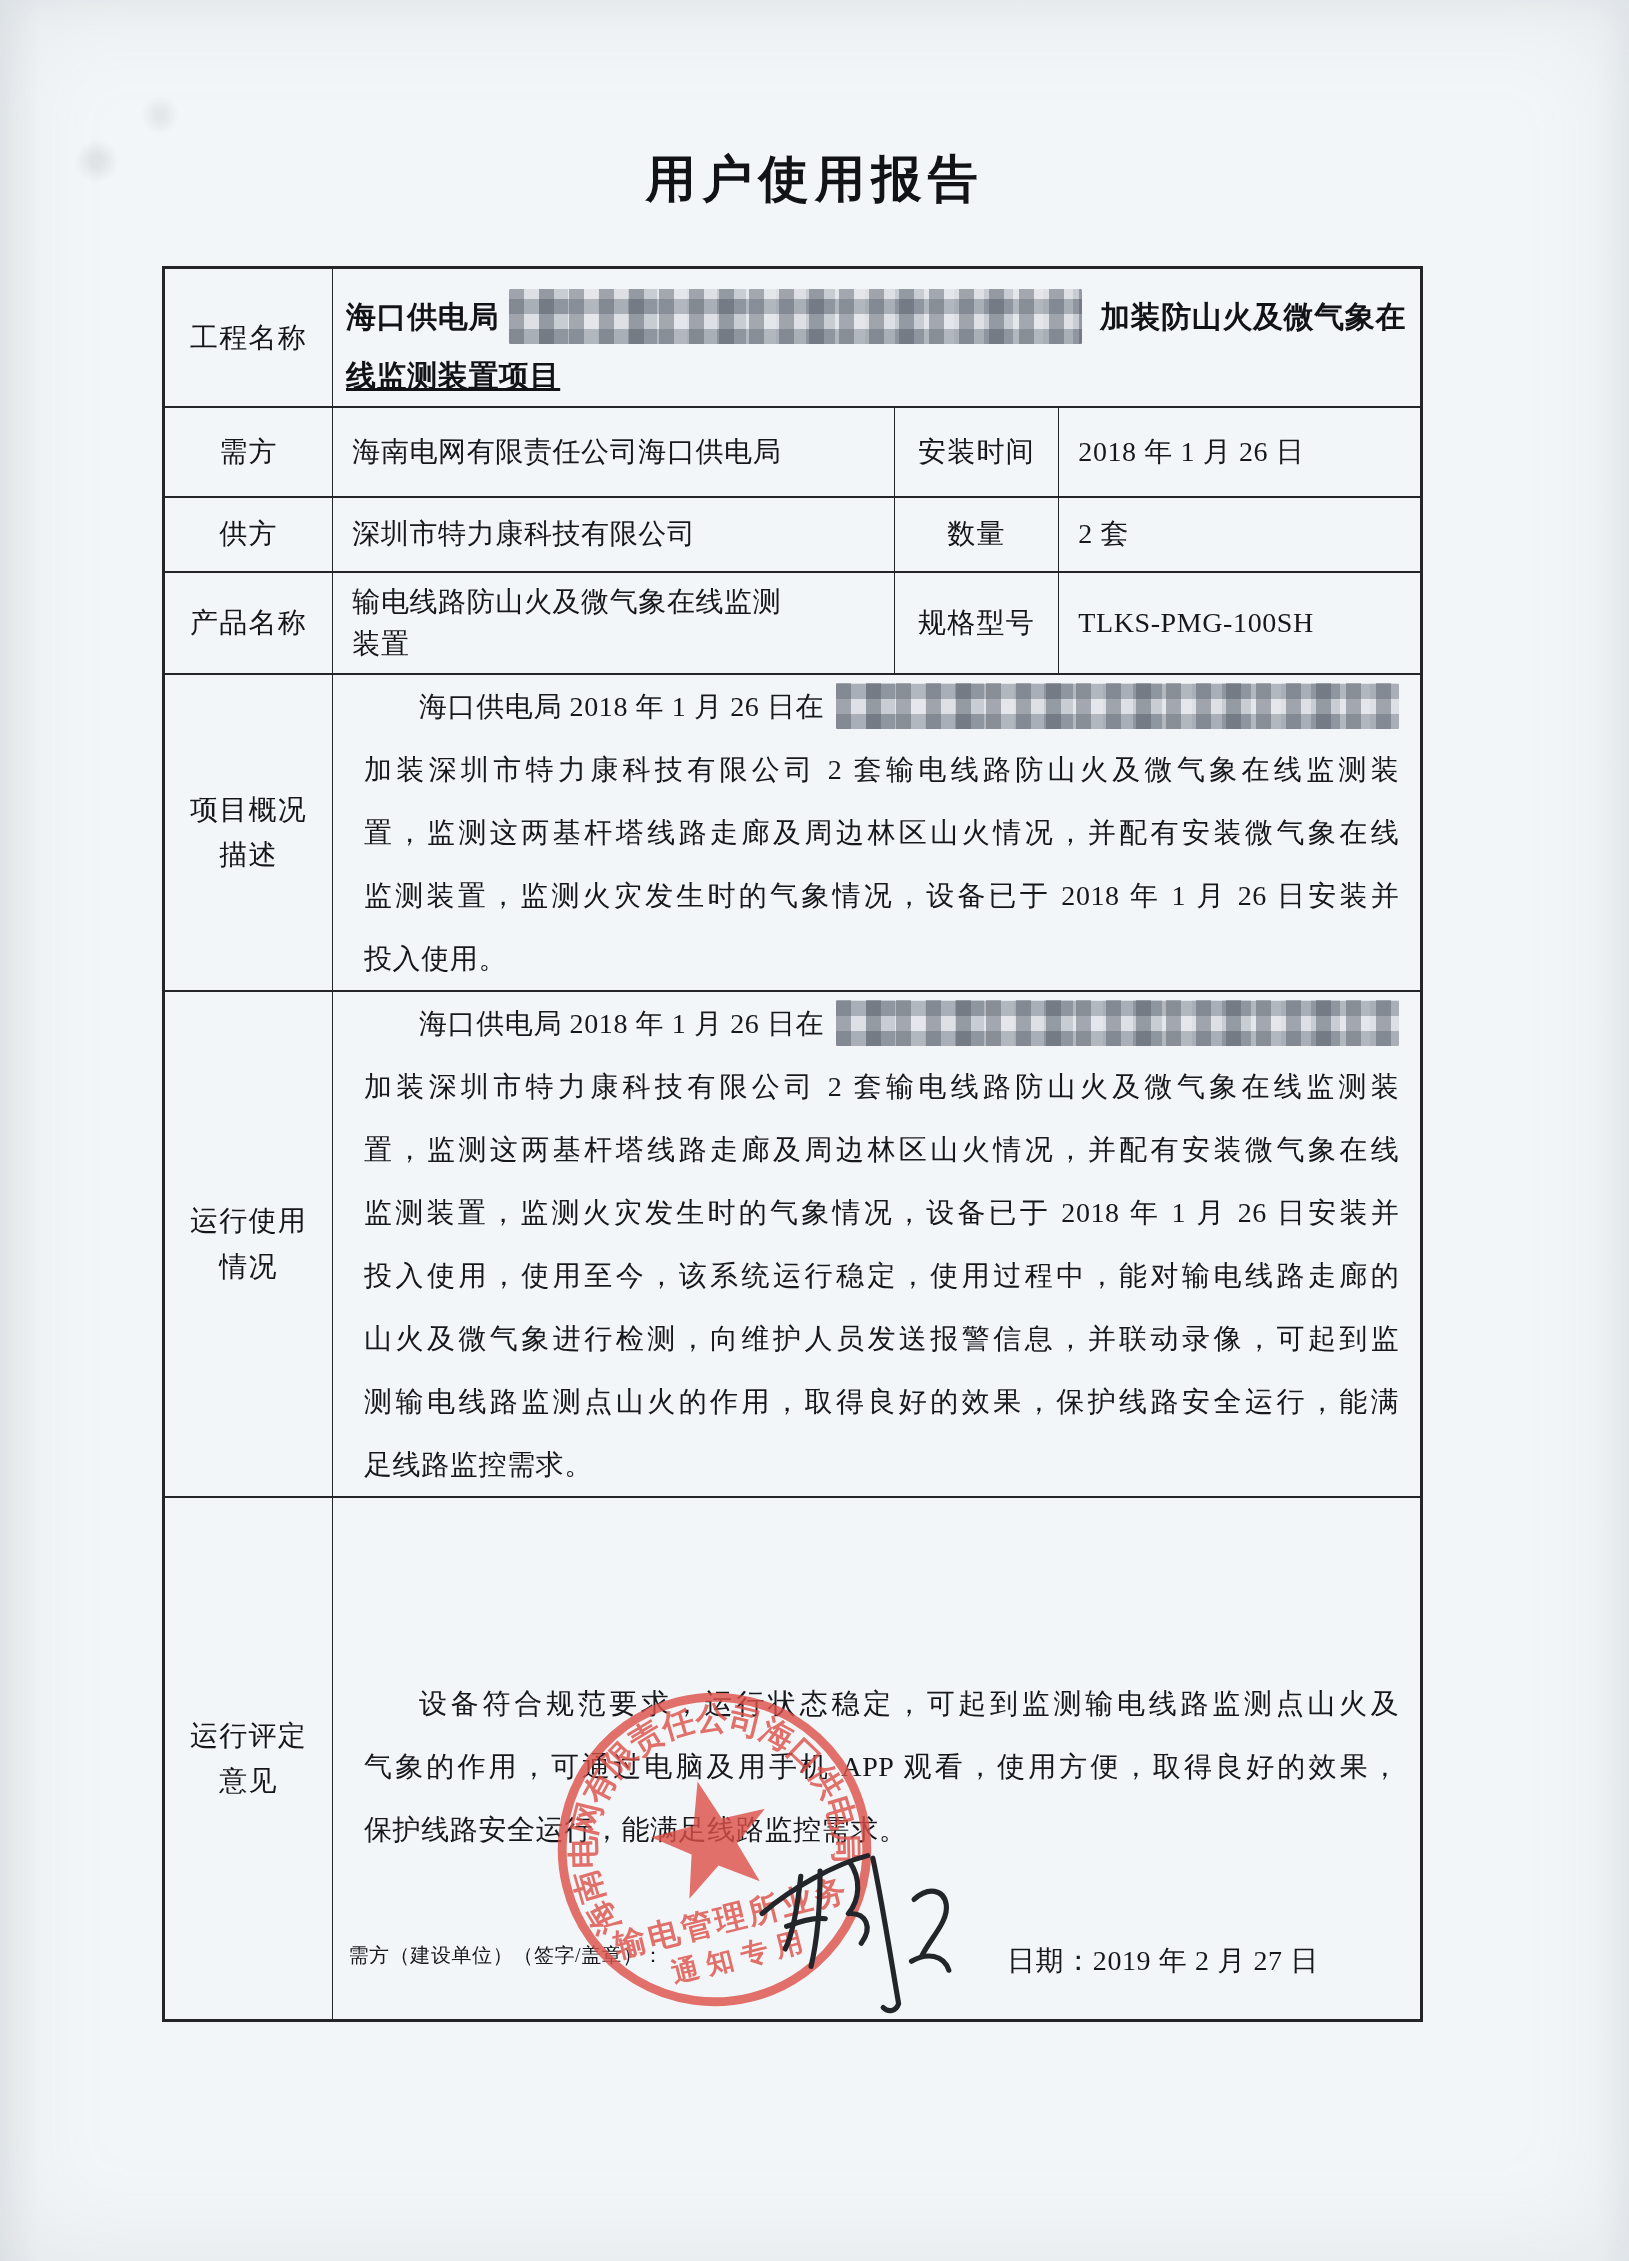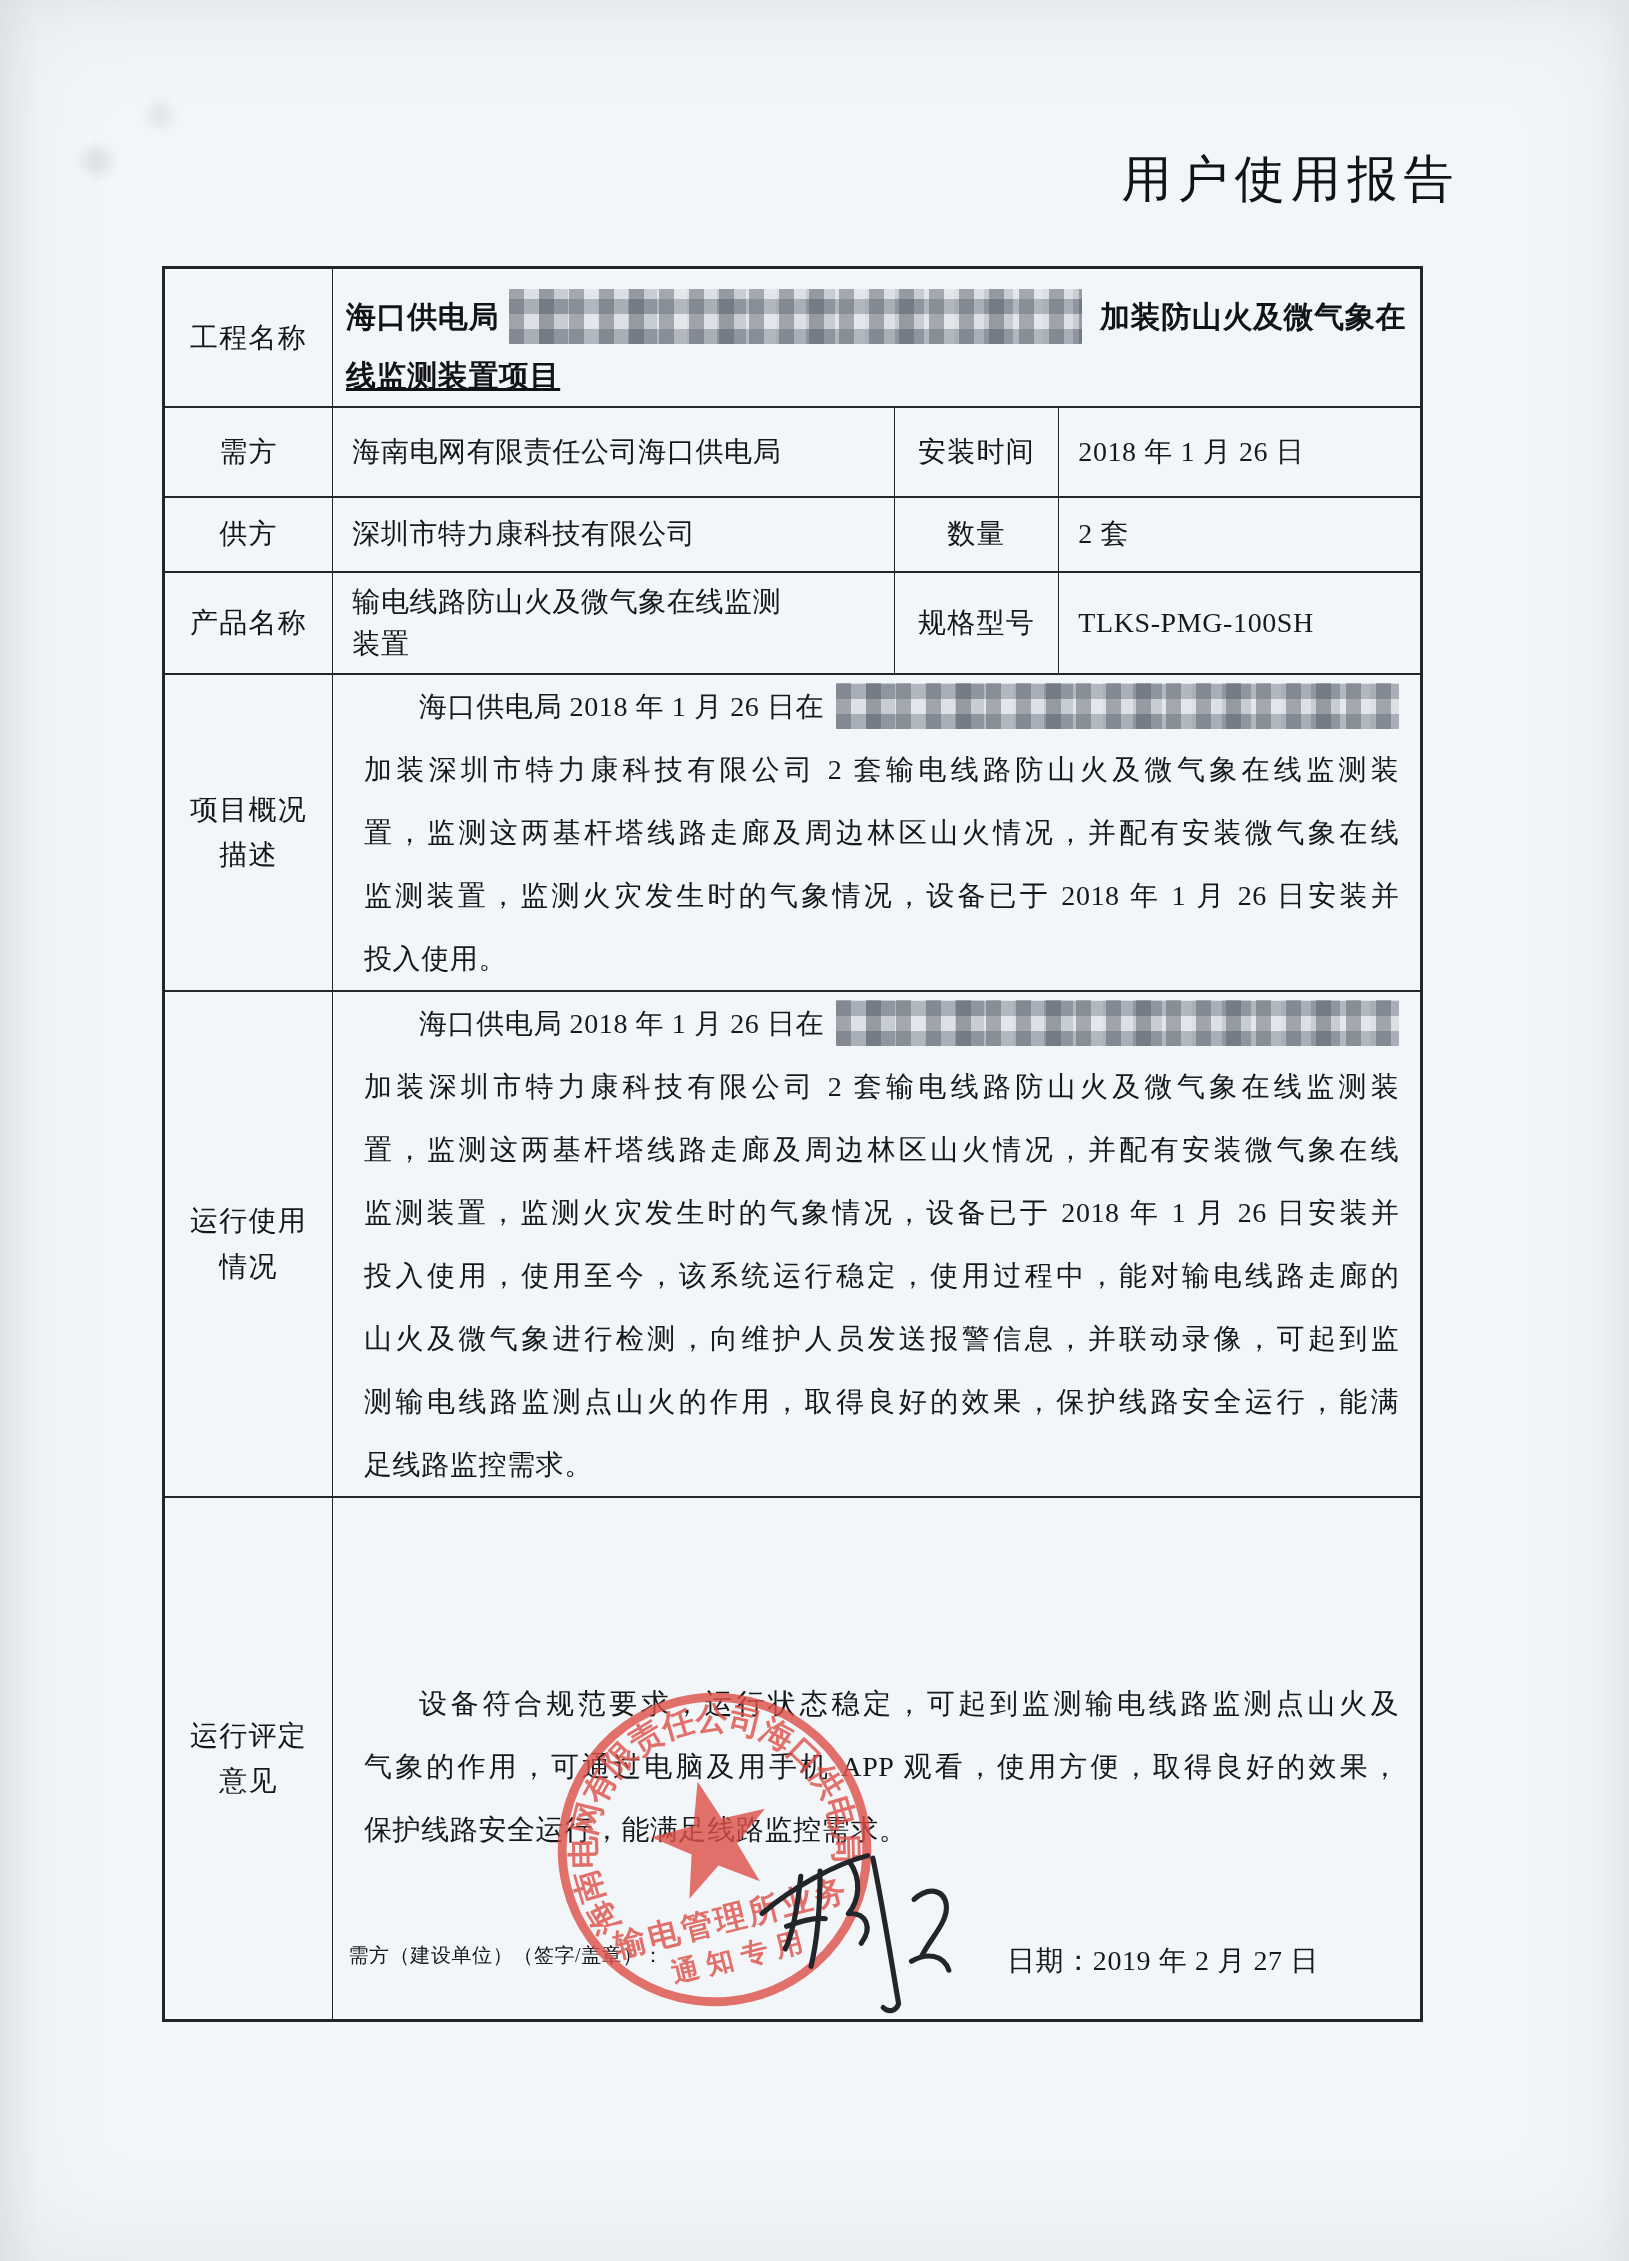--- a/index.html
+++ b/index.html
@@ -13,23 +13,23 @@
       linear-gradient(90deg, #e7ebee 0px, rgba(243,246,248,0) 39px),
       linear-gradient(270deg, #eaeef1 0px, rgba(243,246,248,0) 32px),
       linear-gradient(180deg, #eef1f4 0px, rgba(243,246,248,0) 26px);
     box-shadow: inset 0 0 103px rgba(150,160,172,0.18);
     overflow:hidden;
     font-family:"Liberation Serif", serif;
     color:#17181b;
   }
   .doc-title{
     position:absolute; left:170px; top:146px; width:1290px;
-    text-align:right;
+    text-align:center;
     font-family:"Liberation Sans", sans-serif;
-    font-size:50px; font-weight:400; letter-spacing:6.4px; color:#121316;
+    font-size:50px; font-weight:700; letter-spacing:6.4px; color:#121316;
   }
   table.report{
     position:absolute; left:162px; top:266px;
     width:1259px; height:1747px;
     border-collapse:collapse; table-layout:fixed;
   }
   table.report td{
     border:1.9px solid #232529;
     border-top-width:2.6px; border-bottom-width:2.6px;
     padding:0; vertical-align:middle;

